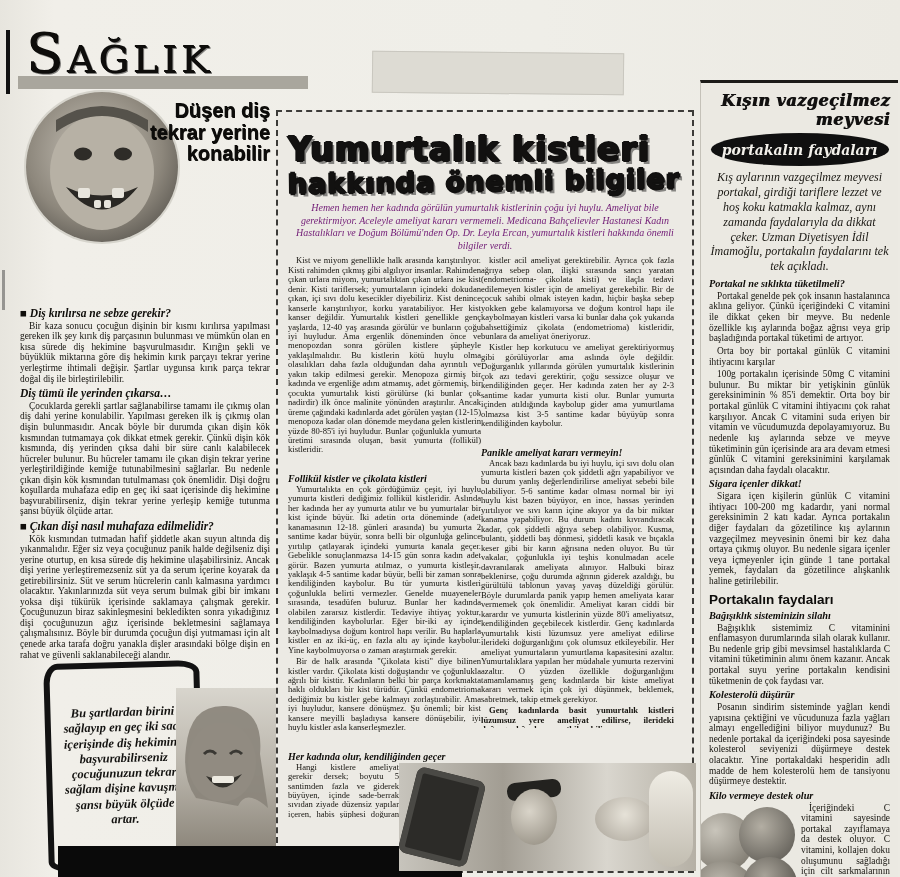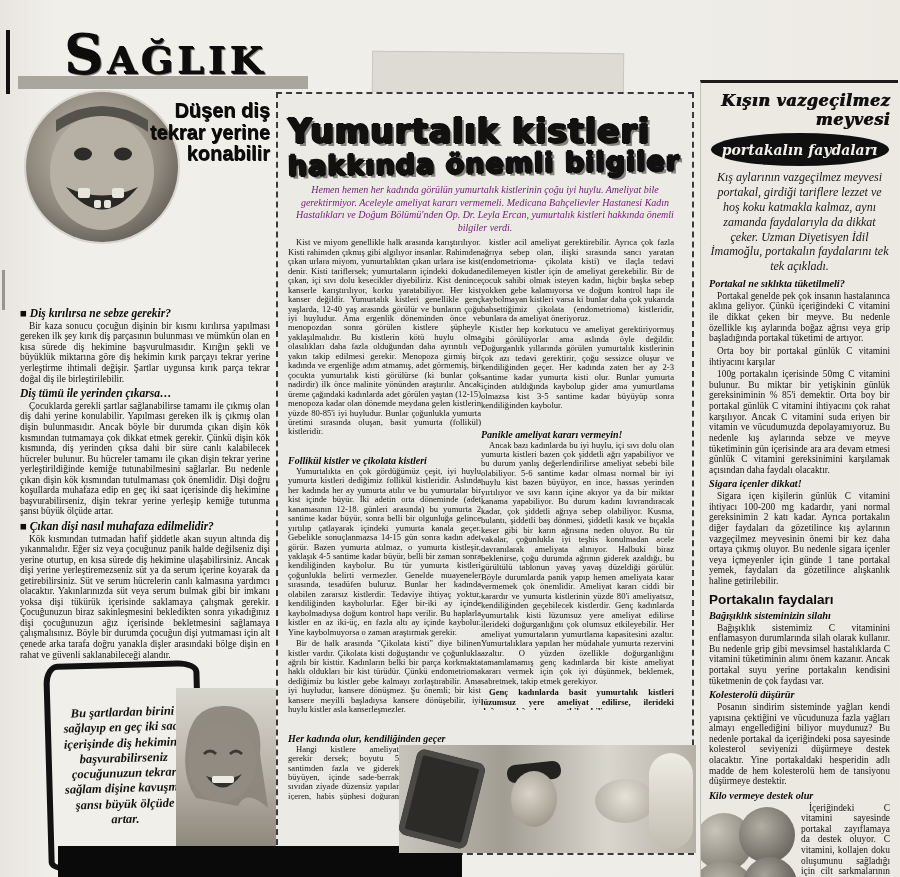--- a/index.html
+++ b/index.html
@@ -4,22 +4,22 @@
 <style>
   html,body{margin:0;padding:0;}
   body{background:#ffffff;font-family:"Liberation Serif",serif;}
   .page{position:relative;width:900px;height:877px;overflow:hidden;
         background:linear-gradient(90deg,#e7e5de 0%,#f1efe9 6%,#efeee8 60%,#eceae3 100%);}
   .edge-mark{position:absolute;left:6px;top:30px;width:4px;height:64px;background:#111;}
   .edge-mark2{position:absolute;left:2px;top:270px;width:3px;height:40px;background:#444;opacity:.5;}
 
   
   .masthead{position:absolute;left:26px;top:22px;color:#0e0d0b;
-            font-family:"DejaVu Serif",serif;font-weight:bold;letter-spacing:4px;
-            text-shadow:1px 1px 0 #0e0d0b,2px 2px 0 rgba(40,40,40,.55);margin-left:38px;}
+            font-family:"DejaVu Serif",serif;font-weight:normal;letter-spacing:4px;
+            text-shadow:1px 1px 0 #0e0d0b,2px 2px 0 rgba(40,40,40,.55);}
   .masthead .big{font-size:54px;}
   .masthead .rest{font-size:38px;}
   .grey-bar{position:absolute;left:18px;top:76px;width:290px;height:13px;background:#a9a69d;}
   .scan-strip{position:absolute;left:372px;top:52px;width:250px;height:40px;background:#dddbd3;
               border:1px solid #c9c7bf;transform:rotate(.6deg);}
 
   
   .left-article{position:absolute;left:18px;top:88px;width:254px;height:762px;}
   .child-photo{position:absolute;left:8px;top:4px;width:152px;height:150px;border-radius:50%;
                background:radial-gradient(circle at 45% 40%,#c9c4ba 0%,#8d877c 55%,#3c3a36 100%);
@@ -36,21 +36,21 @@
   .sub-h{font-weight:bold;font-style:italic;font-size:11.5px;margin:3px 0 1px 0;color:#0f0d0a;}
   .pull-quote{position:absolute;left:28px;top:574px;width:128px;height:176px;padding:10px 8px;
               border:6px solid #121212;border-radius:14px 22px 10px 18px/20px 12px 22px 10px;
               transform:rotate(-1.6deg);display:flex;align-items:center;
               font-weight:bold;font-style:italic;font-size:12.5px;line-height:1.22;text-align:center;color:#131210;}
   .girl-photo{position:absolute;left:158px;top:600px;width:100px;height:158px;
               background:linear-gradient(180deg,#d8d5cd 0%,#b7b2a8 55%,#8e887d 100%);overflow:hidden;}
   .black-bar{position:absolute;left:58px;top:846px;width:404px;height:31px;background:#0a0a0a;}
 
   
-  .center-article{position:absolute;left:276px;top:92px;width:418px;height:763px;
+  .center-article{position:absolute;left:276px;top:110px;width:418px;height:763px;
                   border:2px dashed #3c3b38;background:#eceae4;box-sizing:border-box;padding:16px 10px;}
   .c-title{font-family:"DejaVu Sans",sans-serif;font-weight:bold;color:#121110;white-space:nowrap;
            text-shadow:1.4px 0 #121110,-1.4px 0 #121110,0 1.4px #121110,0 -1.4px #121110,3px 3px 0 rgba(30,30,30,.5);}
   .c-title.l1{font-size:33px;letter-spacing:1px;margin-top:2px;}
   .c-title.l2{font-size:27px;letter-spacing:1px;margin-top:-3px;transform:rotate(-.8deg);}
   .c-lead{font-style:italic;font-size:10px;line-height:1.26;text-align:center;color:#701a75;margin:5px 2px 4px 2px;}
   .c-cols{display:flex;gap:0;margin-top:2px;}
   .c-col{width:193px;font-size:8.6px;line-height:1.1;text-align:justify;color:#16140f;overflow:hidden;}
   .c-col.one{height:562px;}
   .c-col.two{height:472px;}

